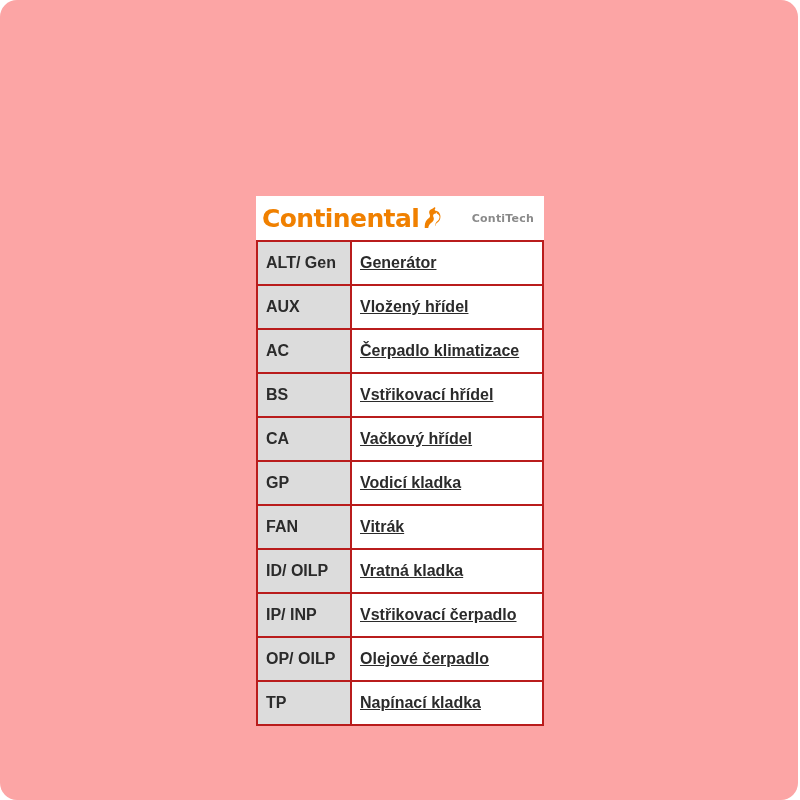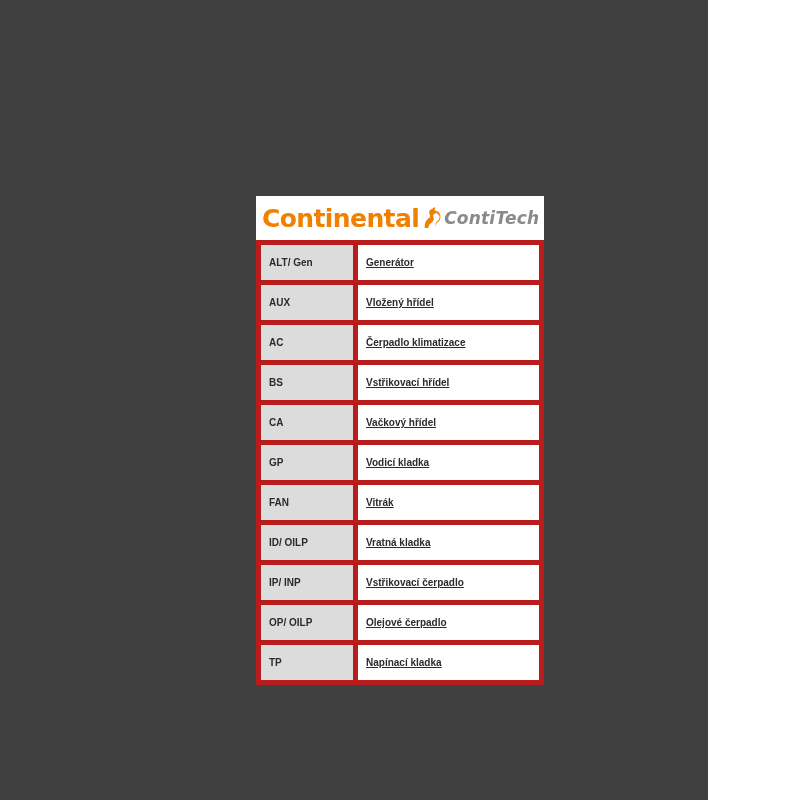--- a/index.html
+++ b/index.html
@@ -5,24 +5,25 @@
   html, body {
     margin: 0;
     padding: 0;
     width: 800px;
     height: 800px;
     background: #ffffff;
     font-family: "Liberation Sans", sans-serif;
   }
   #canvas {
     position: relative;
-    width: 708px;
+    width: 798px;
     height: 800px;
-    background: #404040;
+    background: #fca5a5;
     overflow: hidden;
+    border-radius: 17px;
   }
   .legend-card {
     position: absolute;
     left: 256px;
     top: 196px;
     width: 288px;
     background: #ffffff;
   }
   .brand-header {
     position: relative;
@@ -51,38 +52,37 @@
     width: 22px;
     height: 22px;
     flex: 0 0 auto;
     margin-left: 1px;
     margin-bottom: 3px;
   }
   .brand-sub {
     margin-left: auto;
     color: #8a8a8a;
     font-family: "DejaVu Sans", sans-serif;
-    font-size: 17px;
+    font-size: 11px;
     font-weight: bold;
     letter-spacing: 0.2px;
     padding-right: 2px;
-    font-style: italic;
   }
   table.legend {
     border-collapse: collapse;
     width: 288px;
     table-layout: fixed;
   }
   table.legend tr {
     height: 25.6px;
   }
   table.legend td {
-    border: 5px solid #b91c1c;
+    border: 2px solid #b91c1c;
     padding: 12px 8px;
-    font-size: 10px;
+    font-size: 16px;
     color: #2b2b2b;
     vertical-align: middle;
     white-space: nowrap;
     overflow: hidden;
   }
   td.abbr {
     width: 76px;
     background: #dcdcdc;
     font-weight: bold;
     color: #1a1a1a;

